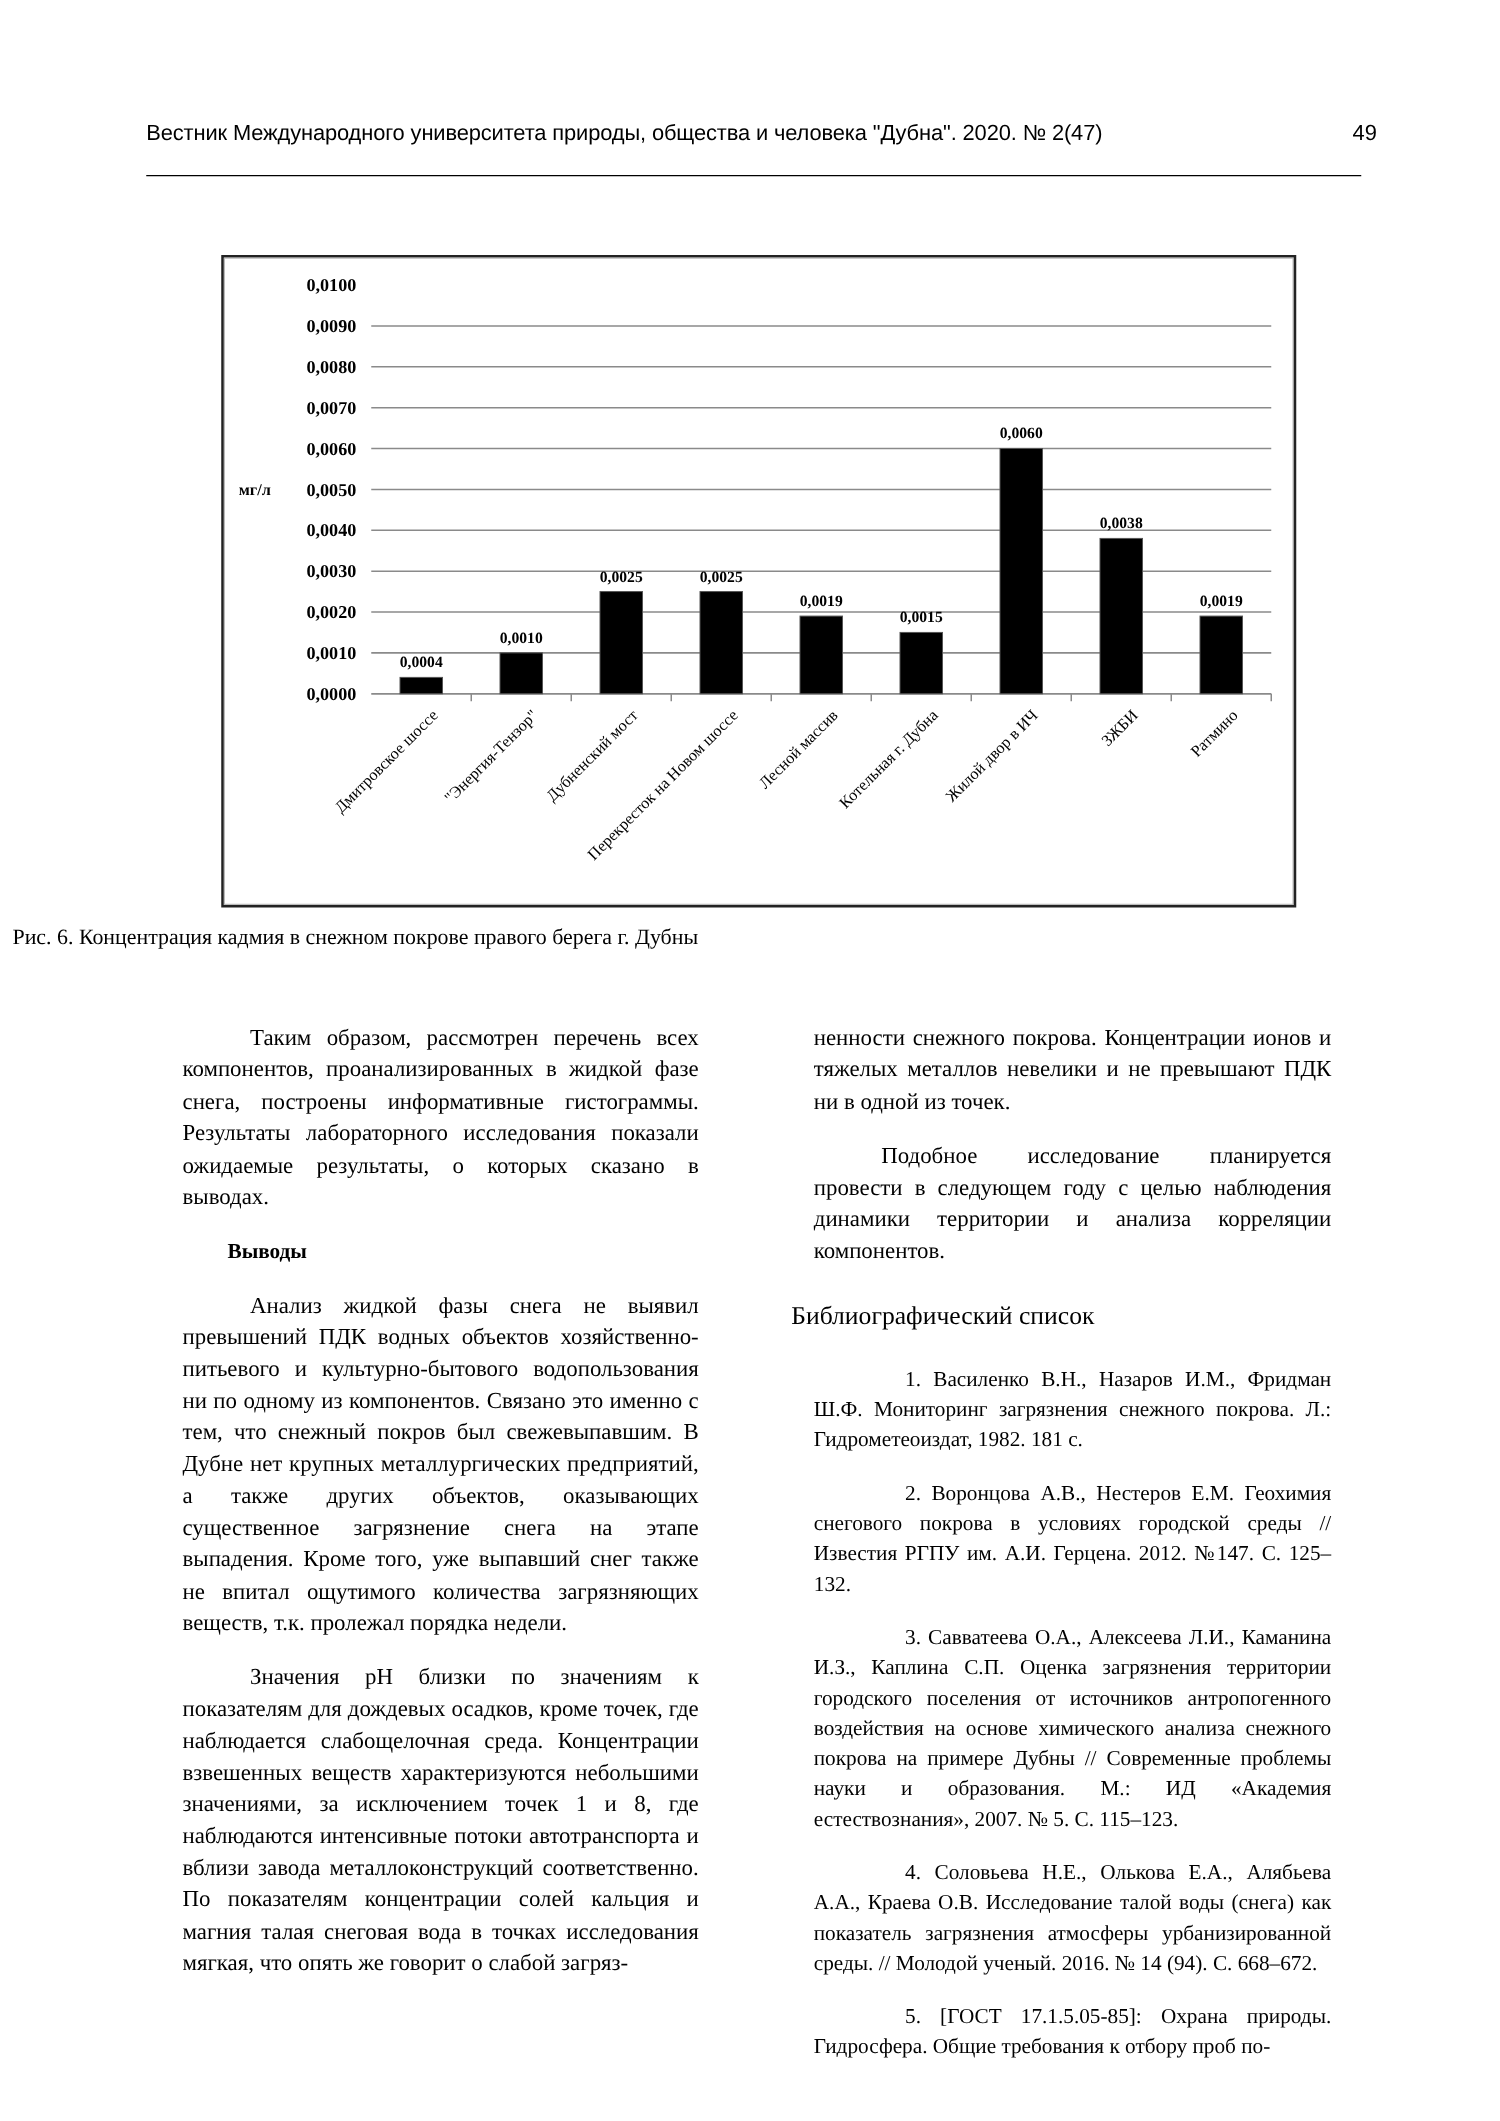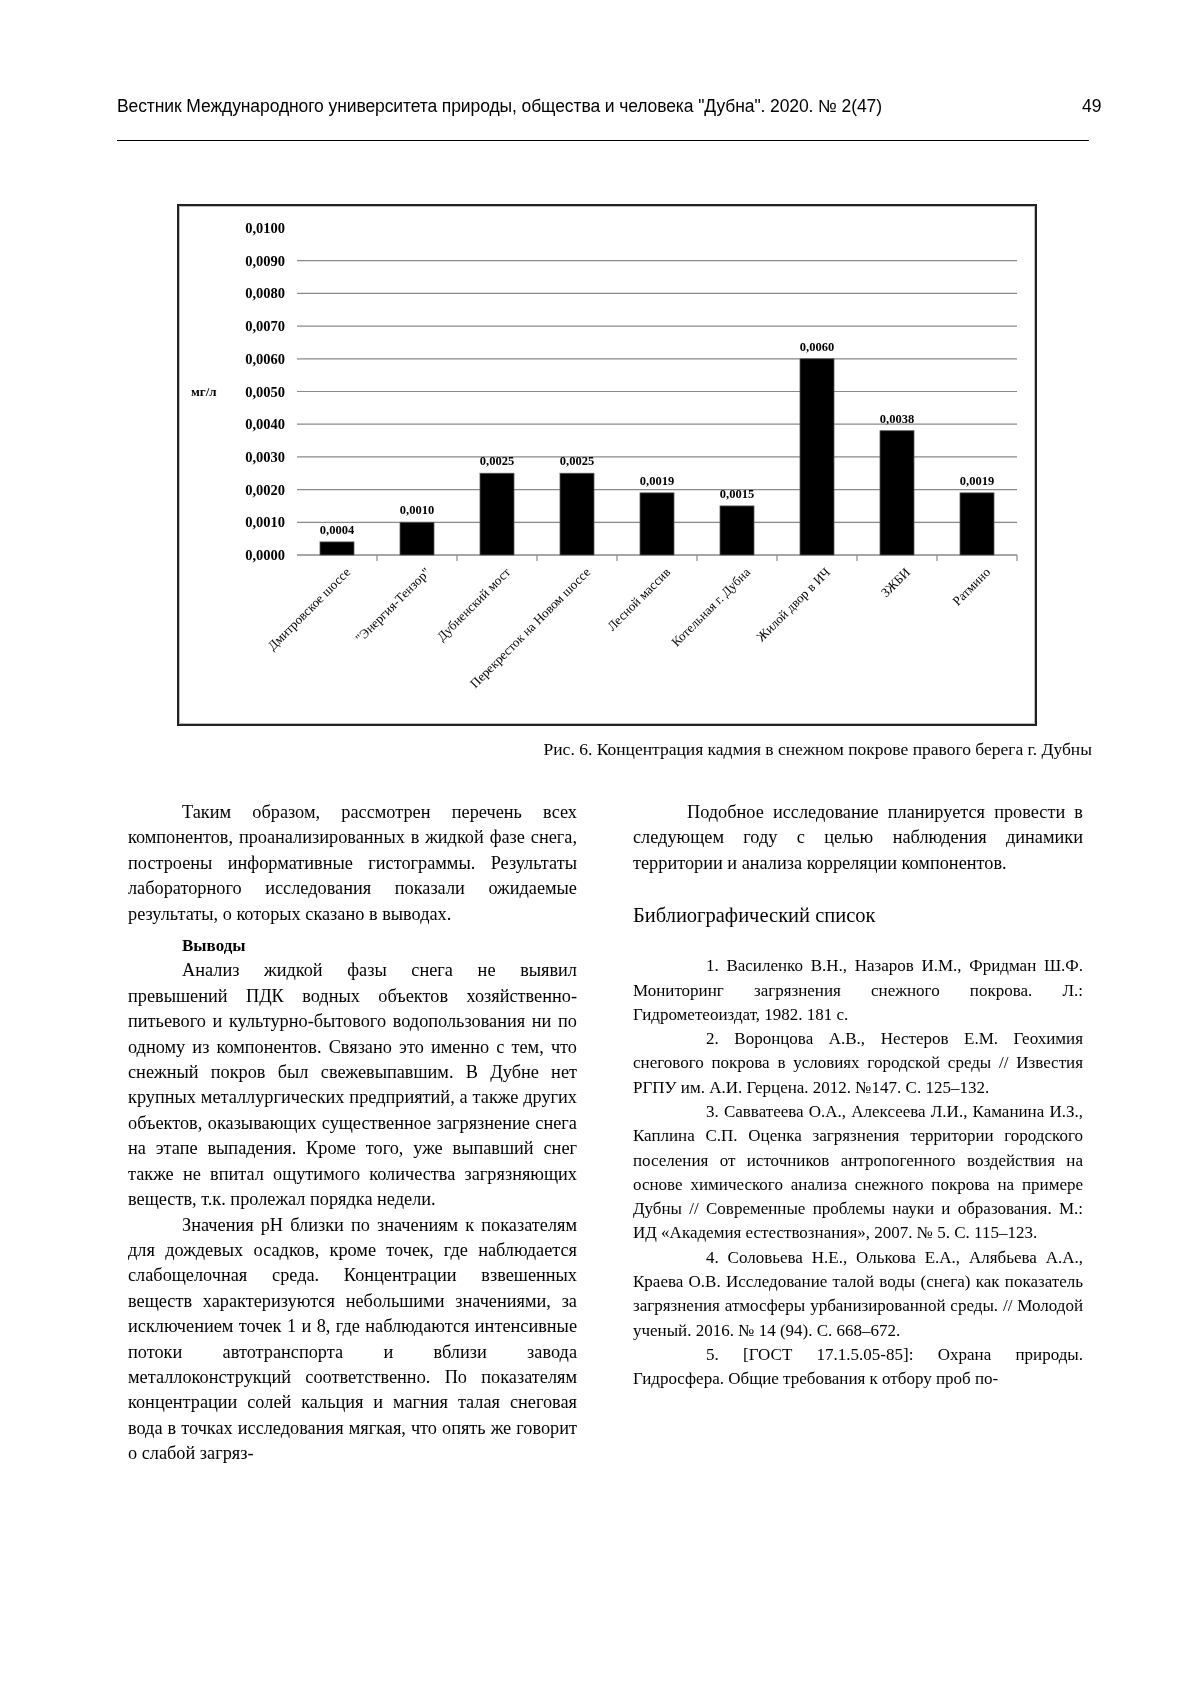--- a/index.html
+++ b/index.html
@@ -6,26 +6,26 @@
   body { width:1200px; height:1697px; position:relative; overflow:hidden; color:#000; }
   .header { position:absolute; left:117px; top:96px; width:972px; font-family:"Liberation Sans", sans-serif; font-size:17.5px; }
   .header .journal { position:absolute; left:0; top:0; white-space:nowrap; letter-spacing:-0.1px; }
   .header .page-num { position:absolute; left:919px; top:0;margin-left:46px; }
   .header-rule { position:absolute; left:117px; top:140px; width:972px; height:0; border-top:1px solid #000; }
 
   .chart-frame { position:absolute; left:177px; top:204px; width:856px; height:518px; border:2px solid #222; box-shadow: inset 0 0 0 1px #bbb; background:#fff; }
   .chart-svg { position:absolute; left:0; top:0; }
   .chart-svg text { font-family:"Liberation Serif", serif; }
 
-  .caption { position:absolute; left:0; width:1092px; top:739px; text-align:right; font-family:"Liberation Serif", serif; font-size:17.5px; padding-left:10px; box-sizing:border-box; }
+  .caption { position:absolute; left:0; width:1092px; top:739px; text-align:left; font-family:"Liberation Serif", serif; font-size:17.5px; padding-left:10px; box-sizing:border-box; }
 
   .col { position:absolute; font-family:"Liberation Serif", serif; font-size:18.3px; line-height:25.4px; text-align:justify; }
   .col-left { left:128px; top:800px; width:449px; }
   .col-right { left:633px; top:800px; width:450px; }
-  .col p { margin:0; }
+  .col p { margin:18px; }
   .indent { text-indent:54px; }
   .col h3 { margin:6px 0 0 0; font-size:17px; font-weight:bold; text-indent:54px; line-height:25.4px; }
   .col h2 { margin:26px 0 0 0; font-size:20.5px; font-weight:normal; line-height:26px; }
   .refs { margin-top:26px; font-size:17px; line-height:24.3px; }
   .refs p { text-indent:73px; }
 </style>
 </head>
 <body>
 
 <div class="header">
@@ -100,20 +100,21 @@
 <div class="caption">Рис. 6. Концентрация кадмия в снежном покрове правого берега г. Дубны</div>
 
 <div class="col col-left">
   <p class="indent">Таким образом, рассмотрен перечень всех компонентов, проанализированных в жидкой фазе снега, построены информативные гистограммы. Результаты лабораторного исследования показали ожидаемые результаты, о которых сказано в выводах.</p>
   <h3>Выводы</h3>
   <p class="indent">Анализ жидкой фазы снега не выявил превышений ПДК водных объектов хозяйственно-питьевого и культурно-бытового водопользования ни по одному из компонентов. Связано это именно с тем, что снежный покров был свежевыпавшим. В Дубне нет крупных металлургических предприятий, а также других объектов, оказывающих существенное загрязнение снега на этапе выпадения. Кроме того, уже выпавший снег также не впитал ощутимого количества загрязняющих веществ, т.к. пролежал порядка недели.</p>
   <p class="indent">Значения pH близки по значениям к показателям для дождевых осадков, кроме точек, где наблюдается слабощелочная среда. Концентрации взвешенных веществ характеризуются небольшими значениями, за исключением точек 1 и 8, где наблюдаются интенсивные потоки автотранспорта и вблизи завода металлоконструкций соответственно. По показателям концентрации солей кальция и магния талая снеговая вода в точках исследования мягкая, что опять же говорит о слабой загряз-</p>
 </div>
 
 <div class="col col-right">
+  <p>ненности снежного покрова. Концентрации ионов и тяжелых металлов невелики и не превышают ПДК ни в одной из точек.</p>
   <p class="indent">Подобное исследование планируется провести в следующем году с целью наблюдения динамики территории и анализа корреляции компонентов.</p>
   <h2>Библиографический список</h2>
   <div class="refs">
     <p>1. Василенко В.Н., Назаров И.М., Фридман Ш.Ф. Мониторинг загрязнения снежного покрова. Л.: Гидрометеоиздат, 1982. 181 с.</p>
     <p>2. Воронцова А.В., Нестеров Е.М. Геохимия снегового покрова в условиях городской среды // Известия РГПУ им. А.И. Герцена. 2012. №147. С. 125–132.</p>
     <p>3. Савватеева О.А., Алексеева Л.И., Каманина И.З., Каплина С.П. Оценка загрязнения территории городского поселения от источников антропогенного воздействия на основе химического анализа снежного покрова на примере Дубны // Современные проблемы науки и образования. М.: ИД «Академия естествознания», 2007. № 5. С. 115–123.</p>
     <p>4. Соловьева Н.Е., Олькова Е.А., Алябьева А.А., Краева О.В. Исследование талой воды (снега) как показатель загрязнения атмосферы урбанизированной среды. // Молодой ученый. 2016. № 14 (94). С. 668–672.</p>
     <p>5. [ГОСТ 17.1.5.05-85]: Охрана природы. Гидросфера. Общие требования к отбору проб по-</p>
   </div>
 </div>

